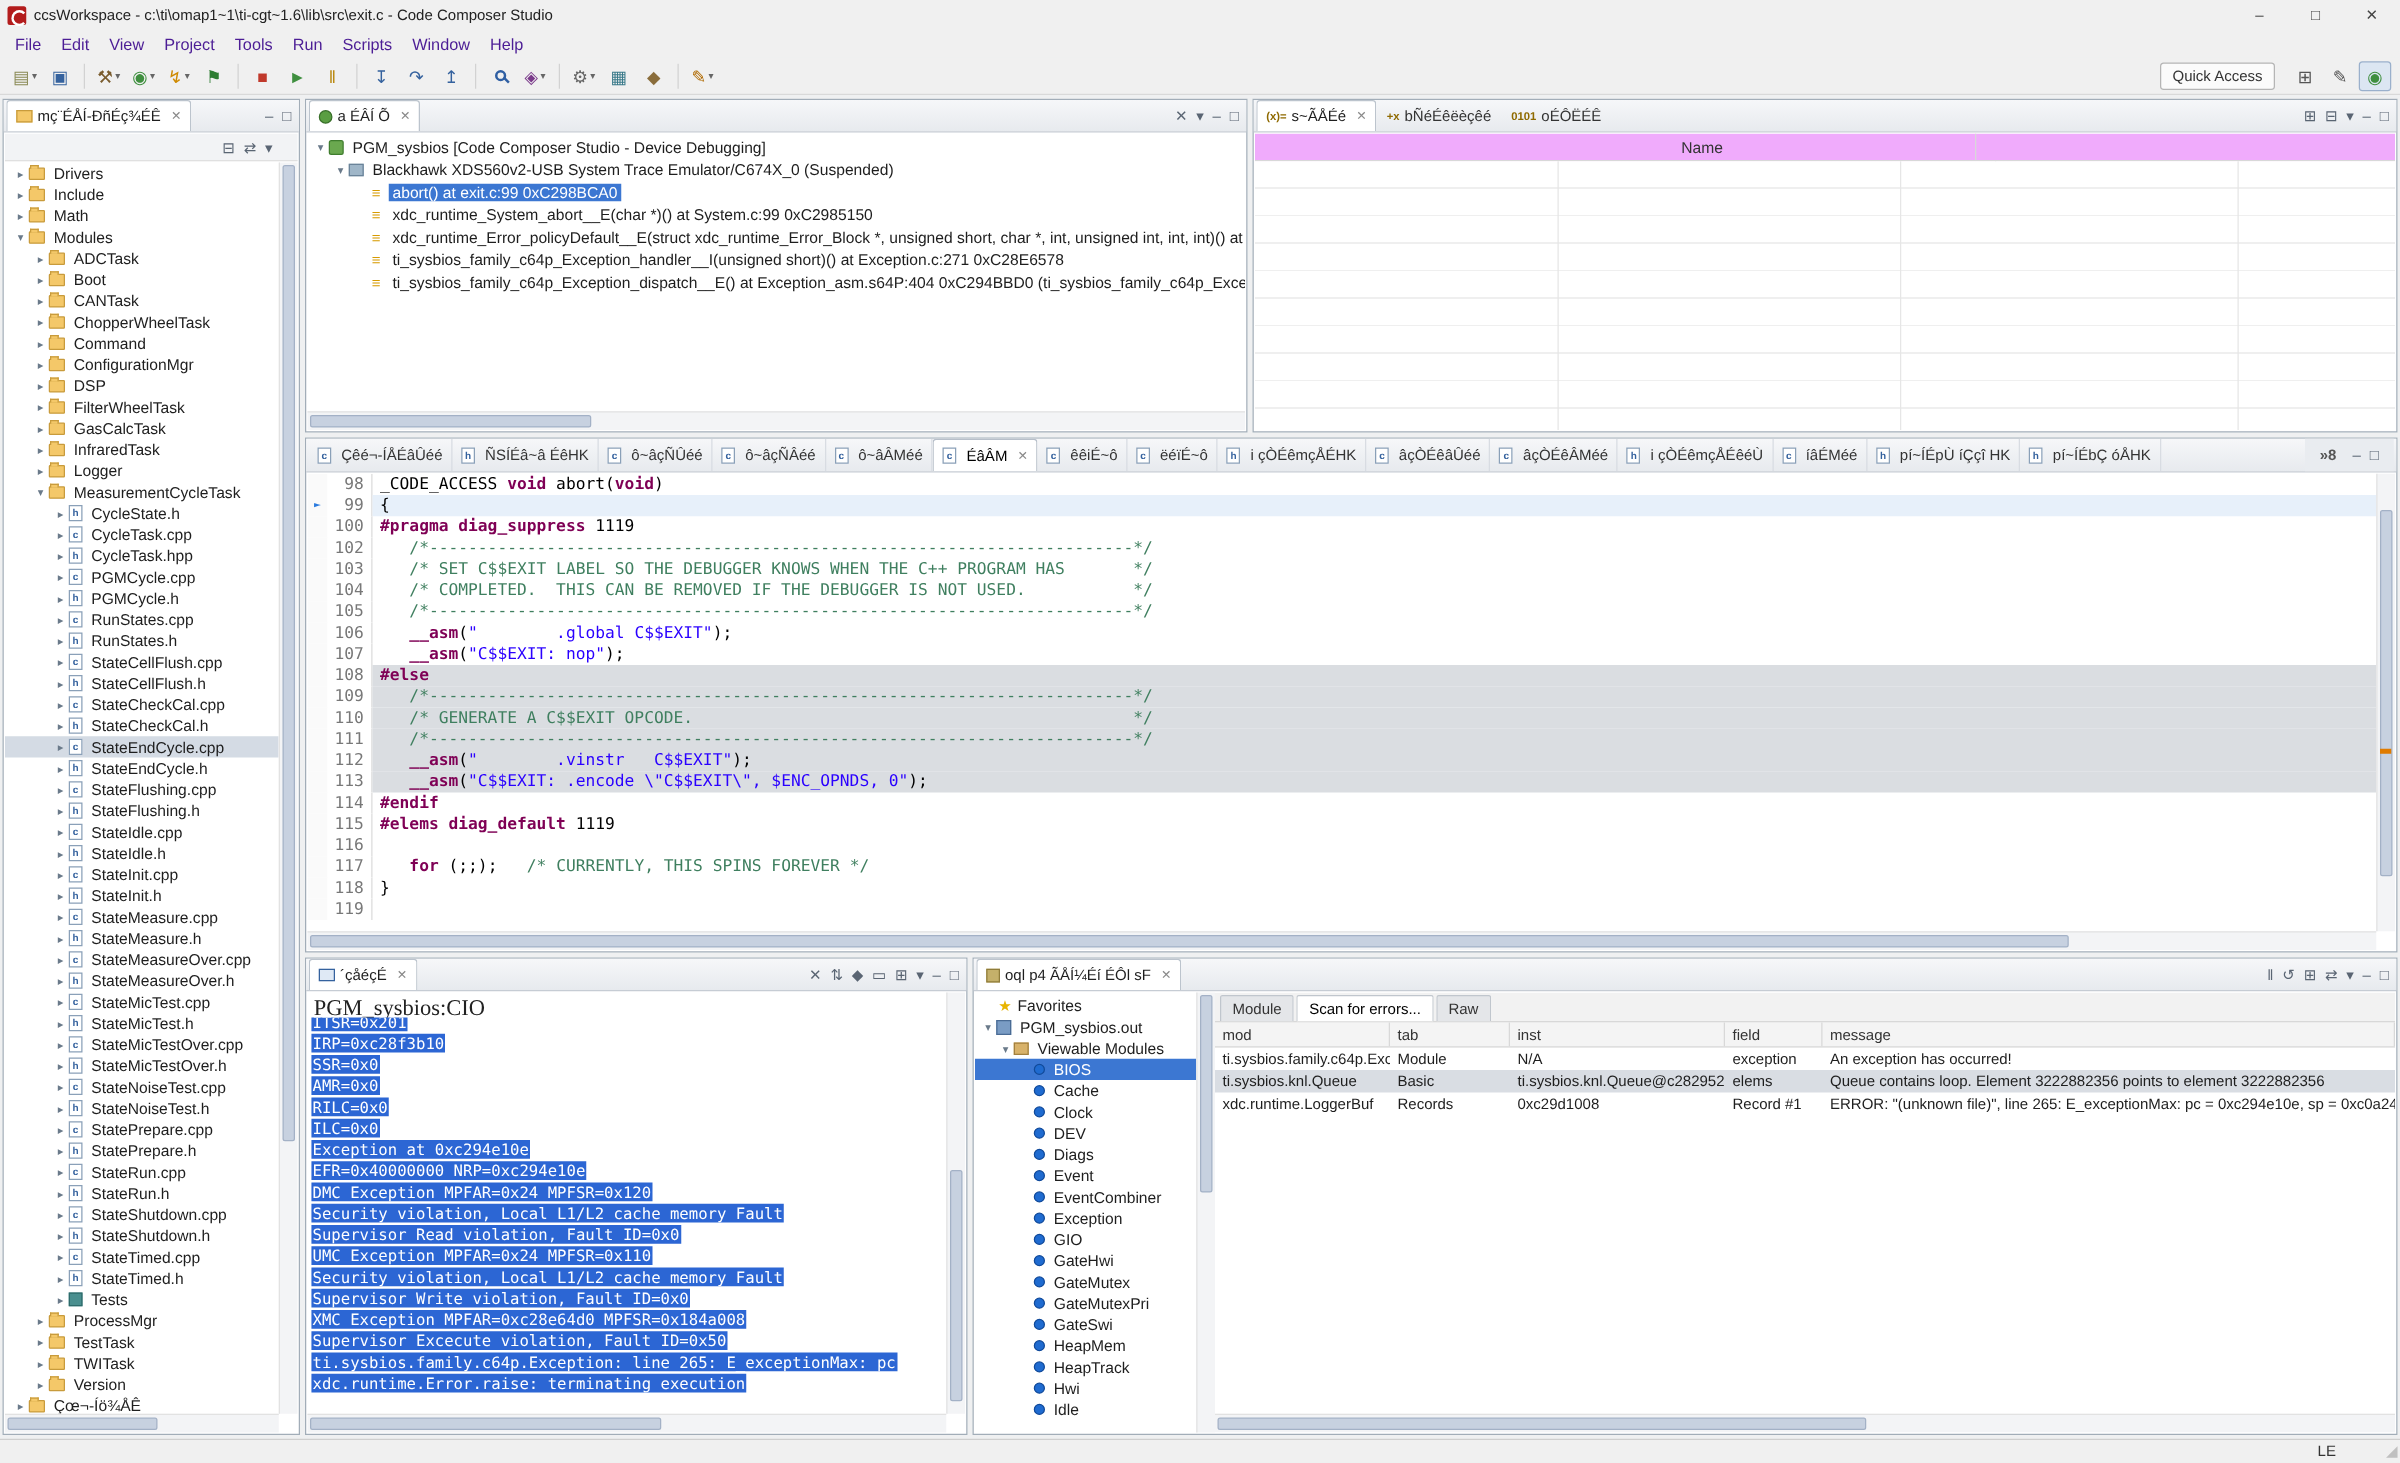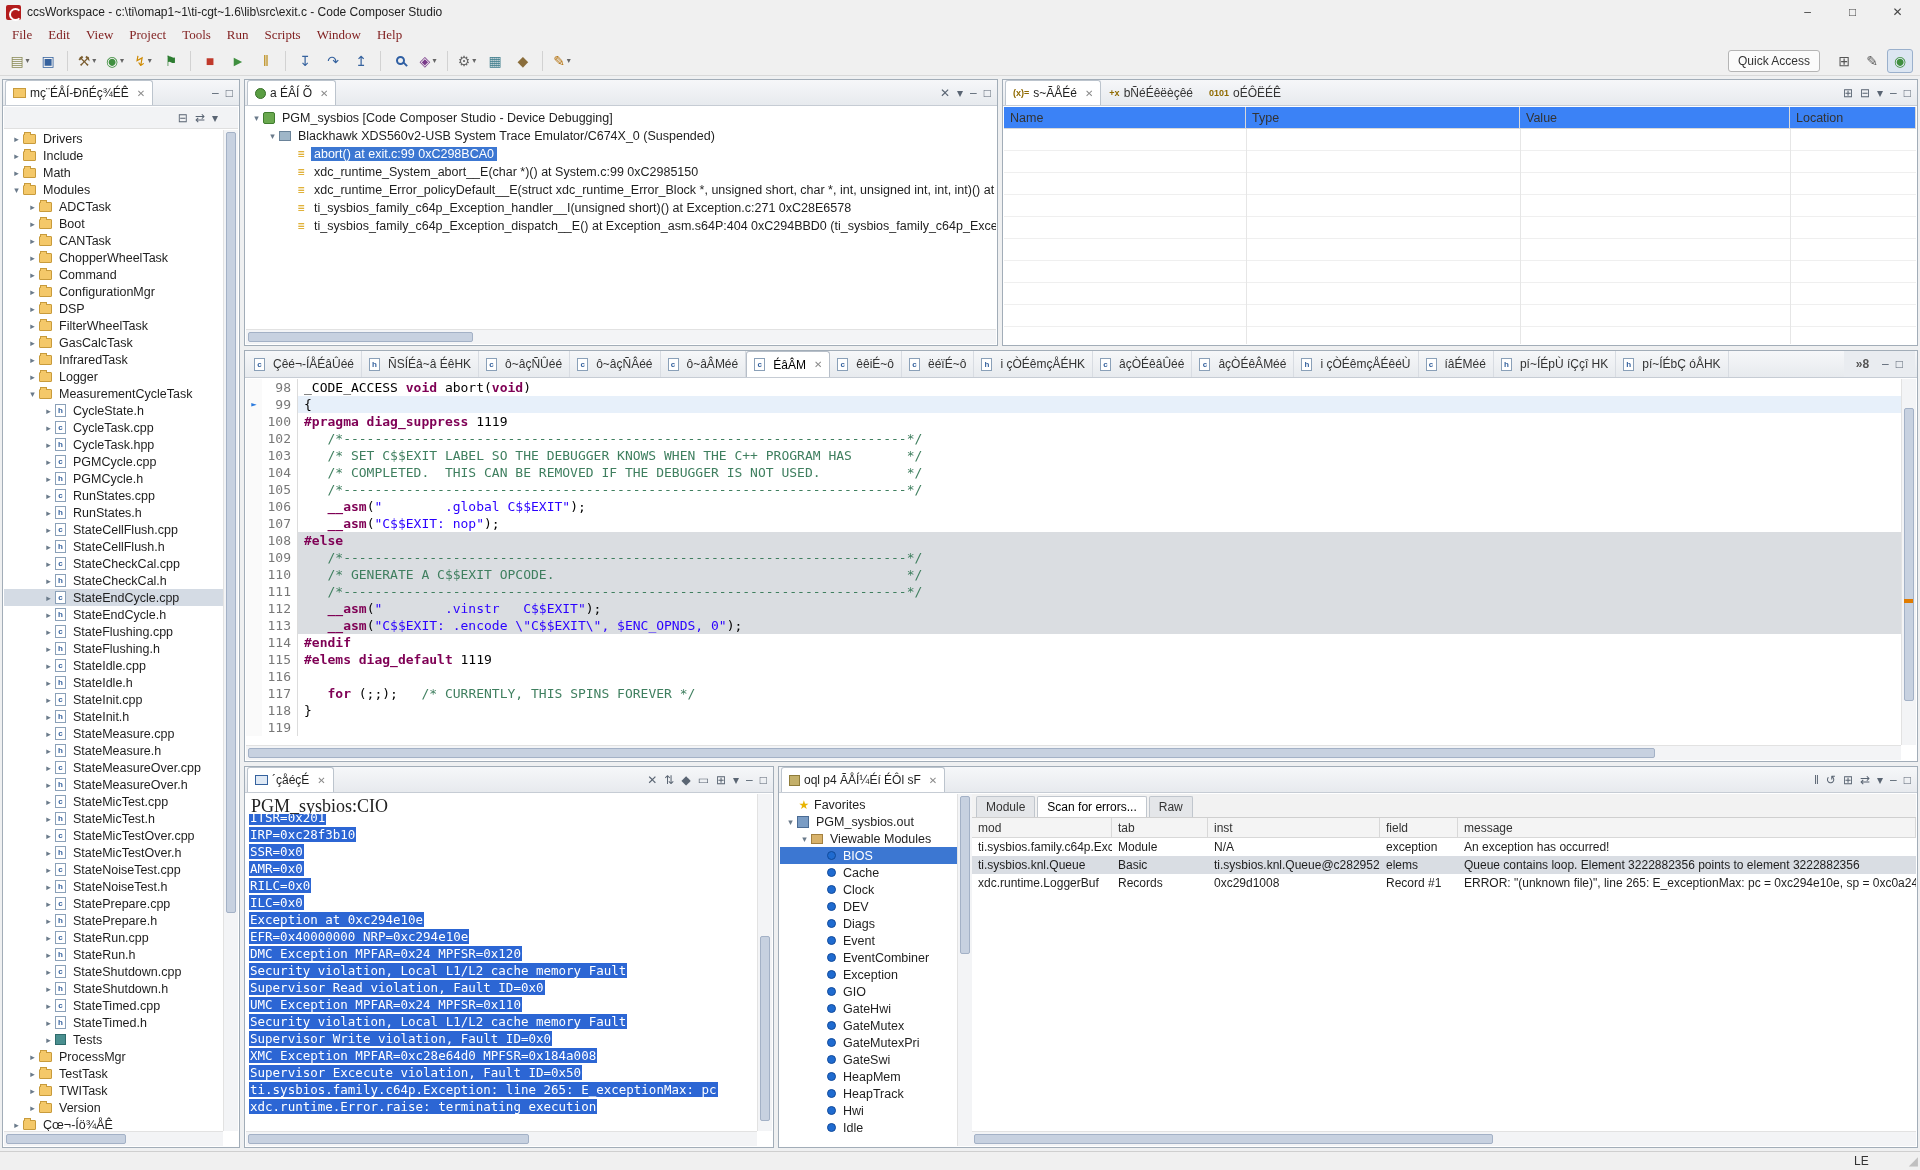--- a/index.html
+++ b/index.html
@@ -7,21 +7,21 @@
   body { font-family:"Liberation Sans",sans-serif; font-size:13px; color:#1e1e1e; background:#eff0f1; position:relative; }
 
   
   .titlebar { position:absolute; top:0; left:0; right:0; height:24px; background:#f0f0f0; display:flex; align-items:center;justify-content:center; }
   .app-icon { width:15px; height:15px; margin:0 6px 0 6px; background:#b31c1c; border-radius:2px; position:relative; flex:none; }
   .app-icon::after { content:""; position:absolute; left:3px; top:3px; width:9px; height:9px; border:2px solid #fff; border-right-color:transparent; border-radius:50%; }
   .title-text { font-size:12px; color:#222; white-space:nowrap; }
   .win-controls { margin-left:auto; display:flex; height:24px; }
   .win-btn { width:45px; height:24px; display:flex; align-items:center; justify-content:center; font-size:12px; color:#444; }
   .menubar { position:absolute; top:24px; left:0; right:0; height:22px; background:#f0f0f0; display:flex; align-items:center; padding-left:4px; }
-  .menu-item { padding:3px 8px; font-size:13px; color:#7f1d1d;font-family:Liberation Serif, serif; }
+  .menu-item { padding:3px 8px; font-size:13px; color:#4c1d95; }
   .toolbar { position:absolute; top:46px; left:0; right:0; height:30px; background:#f0f0f0; border-bottom:1px solid #d9d9d9; display:flex; align-items:center; padding:0 6px; }
   .tb-group { display:flex; align-items:center; }
   .tb-btn { height:24px; min-width:26px; display:inline-flex; align-items:center; justify-content:center; border-radius:3px; margin:0 1px; font-size:14px; }
   .tb-dd::after { content:"▾"; font-size:8px; color:#666; margin-left:2px; }
   .tb-pressed { background:#dce6f2; border:1px solid #9ab0cc; }
   .tb-sep { width:1px; height:20px; background:#d2d2d2; margin:0 5px; display:inline-block; }
   .mag { width:9px; height:9px; border:2px solid #2f5fa3; border-radius:50%; position:relative; display:inline-block; }
   .mag::after { content:""; position:absolute; width:6px; height:2px; background:#2f5fa3; transform:rotate(45deg); right:-5px; bottom:-2px; }
   .quick-access { margin-left:auto; margin-right:10px; border:1px solid #b5b5b5; border-radius:3px; padding:3px 9px; font-size:12px; color:#333; background:#fbfbfb; }
 
@@ -76,21 +76,21 @@
   .exp-sbh { left:1px; right:16px; bottom:1px; }
 
   
   #debugp { left:244px; top:79px; width:754px; height:267px; }
   .dbg-content { position:absolute; top:27px; left:1px; right:1px; bottom:16px; overflow:hidden; padding-top:2px; }
   .dbg-content .trow { height:18px; }
   .dbg-sbh { left:1px; right:1px; bottom:1px; }
 
   
   #varsp { left:1002px; top:79px; width:916px; height:267px; }
-  .vars-head { position:absolute; top:27px; left:1px; right:1px; height:22px; background:#3b82f6; border-bottom:1px solid #d8d8d8; display:flex; align-items:center; }
+  .vars-head { position:absolute; top:27px; left:1px; right:1px; height:22px; background:#f0abfc; border-bottom:1px solid #d8d8d8; display:flex; align-items:center;flex-direction:column; }
   .vh { display:inline-block; padding-left:6px; font-size:12.5px; color:#333; border-right:1px solid #d8d8d8; height:100%; line-height:22px; }
   .vars-body { position:absolute; top:49px; left:1px; right:1px; bottom:1px; background:repeating-linear-gradient(to bottom,#fff 0 21px,#efefef 21px 22px); }
   .vsep { position:absolute; top:0; bottom:0; width:1px; background:#e6e6e6; }
 
   
   #editorp { left:244px; top:350px; width:1674px; height:412px; }
   #editorp .tabbar { height:27px; }
   .etab { display:inline-flex; align-items:center; gap:4px; padding:0 7px; height:26px; font-size:12px; color:#333; border-right:1px solid #d8dce2; }
   .etab.active { background:#fff; border:1px solid #b7bfc9; border-bottom:none; border-radius:3px 3px 0 0; color:#000; }
   .etab-overflow { font-size:12px; font-weight:bold; color:#555; padding:0 6px; }

